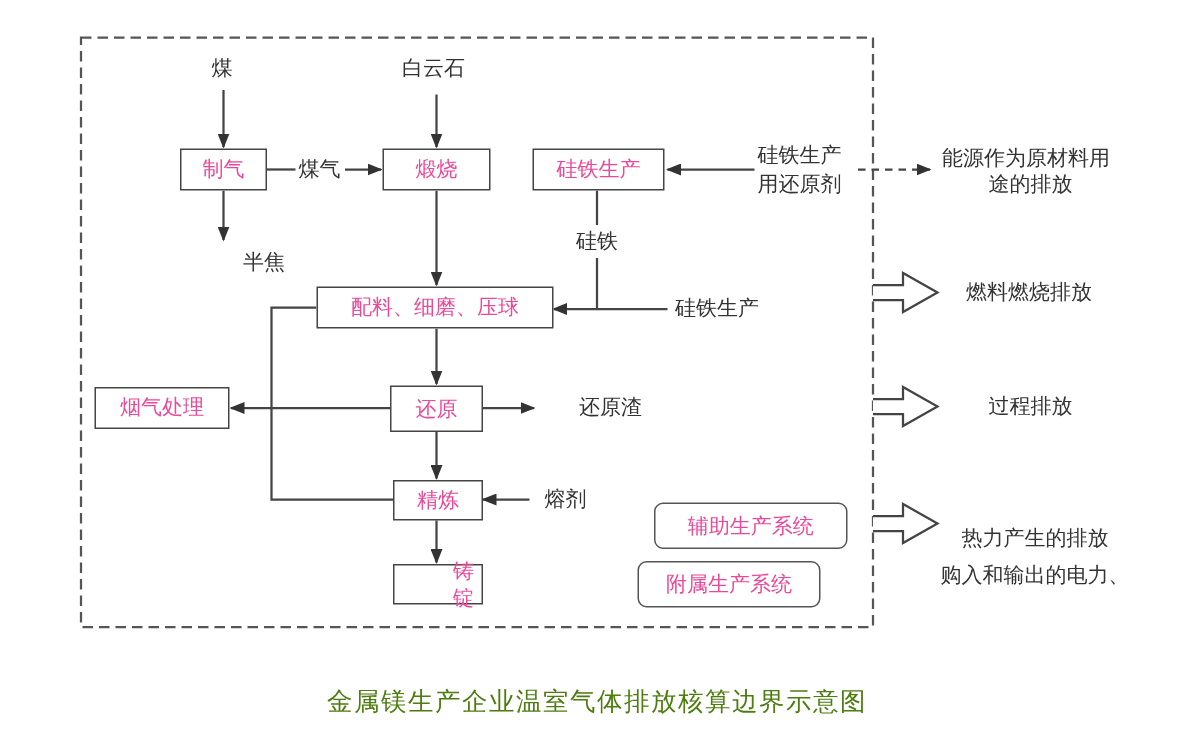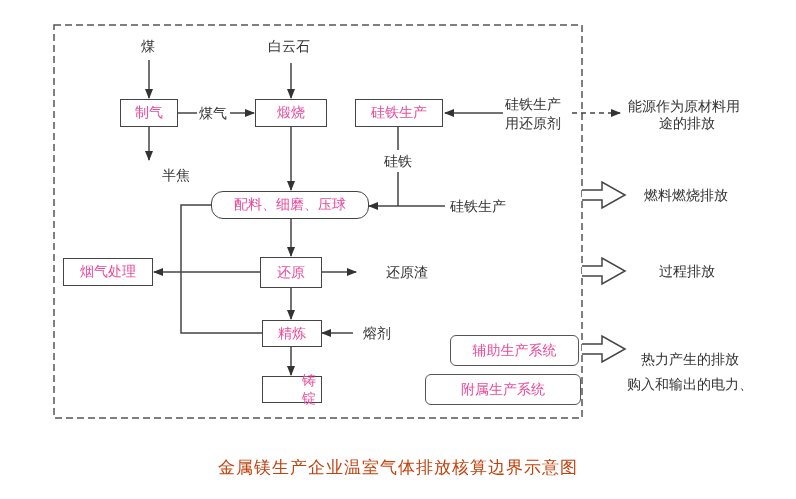--- a/index.html
+++ b/index.html
@@ -5,21 +5,21 @@
   html, body { margin: 0; padding: 0; background: #ffffff; }
   body { width: 796px; height: 499px; position: relative; overflow: hidden;
          font-family: "DejaVu Serif", "Liberation Serif", serif; color: #333; }
   #diagram { position: absolute; left: 0; top: 0; }
   .lbl { position: absolute; font-size: 14px; color: #333; white-space: nowrap; line-height: 18px; }
   .box { position: absolute; border: 1.6px solid #444; background: #fff; box-sizing: border-box;
          display: flex; align-items: center; justify-content: center; font-size: 14px; color: #ec4899; }
   .rbox { border-radius: 6px; border-color: #555; }
   .center { text-align: center; }
   .caption { position: absolute; left: 0; width: 796px; top: 456px; text-align: center;
-             font-size: 17px; letter-spacing: 1px; color: #c2410c; }
+             font-size: 17px; letter-spacing: 1px; color: #4d7c0f; }
 </style>
 </head>
 <body>
 
 <svg id="diagram" width="796" height="499">
   <defs>
     <marker id="ah" markerWidth="10" markerHeight="8" refX="9" refY="4" orient="auto" markerUnits="userSpaceOnUse">
       <path d="M0,0 L10,4 L0,8 Z" fill="#333"></path>
     </marker>
   </defs>
@@ -72,27 +72,27 @@
 <span class="lbl" style="left:384px;top:152px;">硅铁</span>
 <span class="lbl" style="left:450px;top:197px;">硅铁生产</span>
 <span class="lbl" style="left:361px;top:263px;margin-left:25px;">还原渣</span>
 <span class="lbl" style="left:363px;top:324px;">熔剂</span>
 <span class="lbl center" style="left:505px;top:95px;">硅铁生产</span>
 <span class="lbl center" style="left:505px;top:114px;">用还原剂</span>
 
 <div class="box" style="left:120px;top:99px;width:58px;height:28px;">制气</div>
 <div class="box" style="left:255px;top:99px;width:72px;height:28px;">煅烧</div>
 <div class="box" style="left:355px;top:99px;width:88px;height:28px;">硅铁生产</div>
-<div class="box" style="left:211px;top:191px;width:158px;height:28px;border-radius:12px;">配料、细磨、压球</div>
+<div class="box" style="left:211px;top:191px;width:158px;height:28px;">配料、细磨、压球</div>
 <div class="box" style="left:260px;top:257px;width:62px;height:31px;">还原</div>
 <div class="box" style="left:63px;top:258px;width:90px;height:28px;">烟气处理</div>
 <div class="box" style="left:262px;top:320px;width:60px;height:27px;">精炼</div>
 <div class="box" style="left:262px;top:376px;width:60px;height:27px;padding-left:39px;">铸锭</div>
-<div class="box rbox" style="left:450px;top:335px;width:129px;height:31px;">辅助生产系统</div>
-<div class="box rbox" style="left:425px;top:374px;width:156px;height:31px;">附属生产系统</div>
+<div class="box rbox" style="left:436px;top:335px;width:129px;height:31px;">辅助生产系统</div>
+<div class="box rbox" style="left:425px;top:374px;width:122px;height:31px;">附属生产系统</div>
 
 <span class="lbl" style="left:628px;top:97px;">能源作为原材料用</span>
 <span class="lbl" style="left:659px;top:114px;">途的排放</span>
 <span class="lbl" style="left:644px;top:186px;">燃料燃烧排放</span>
 <span class="lbl" style="left:659px;top:262px;">过程排放</span>
 <span class="lbl" style="left:627px;top:331px;margin-top:44px;">购入和输出的电力、</span>
 <span class="lbl" style="left:641px;top:350px;">热力产生的排放</span>
 
 <div class="caption">金属镁生产企业温室气体排放核算边界示意图</div>
 

